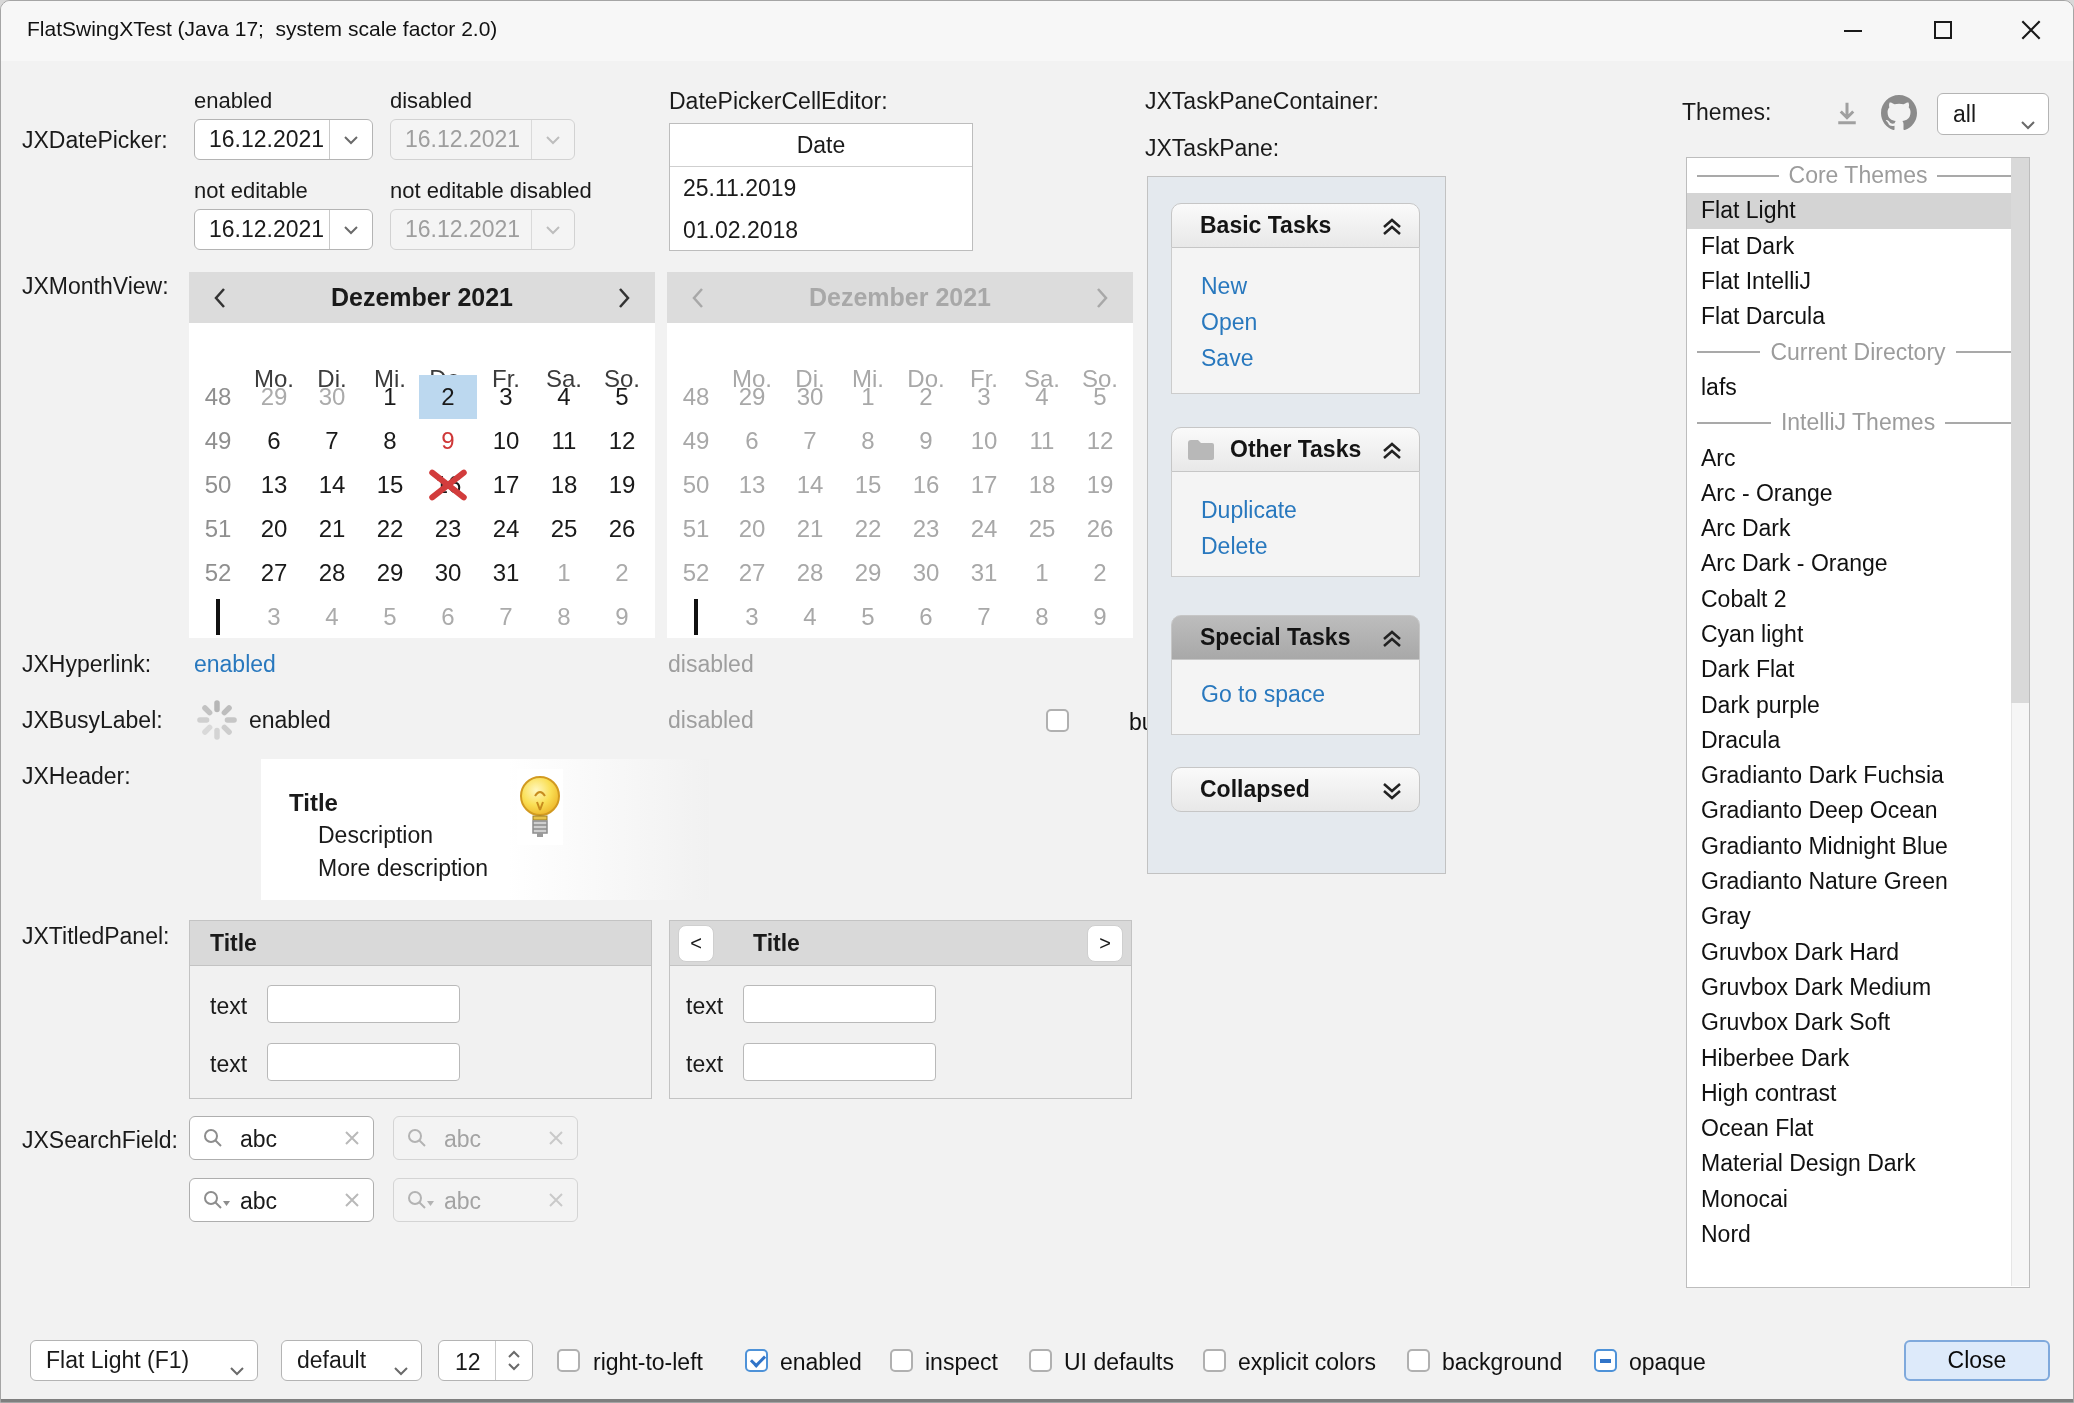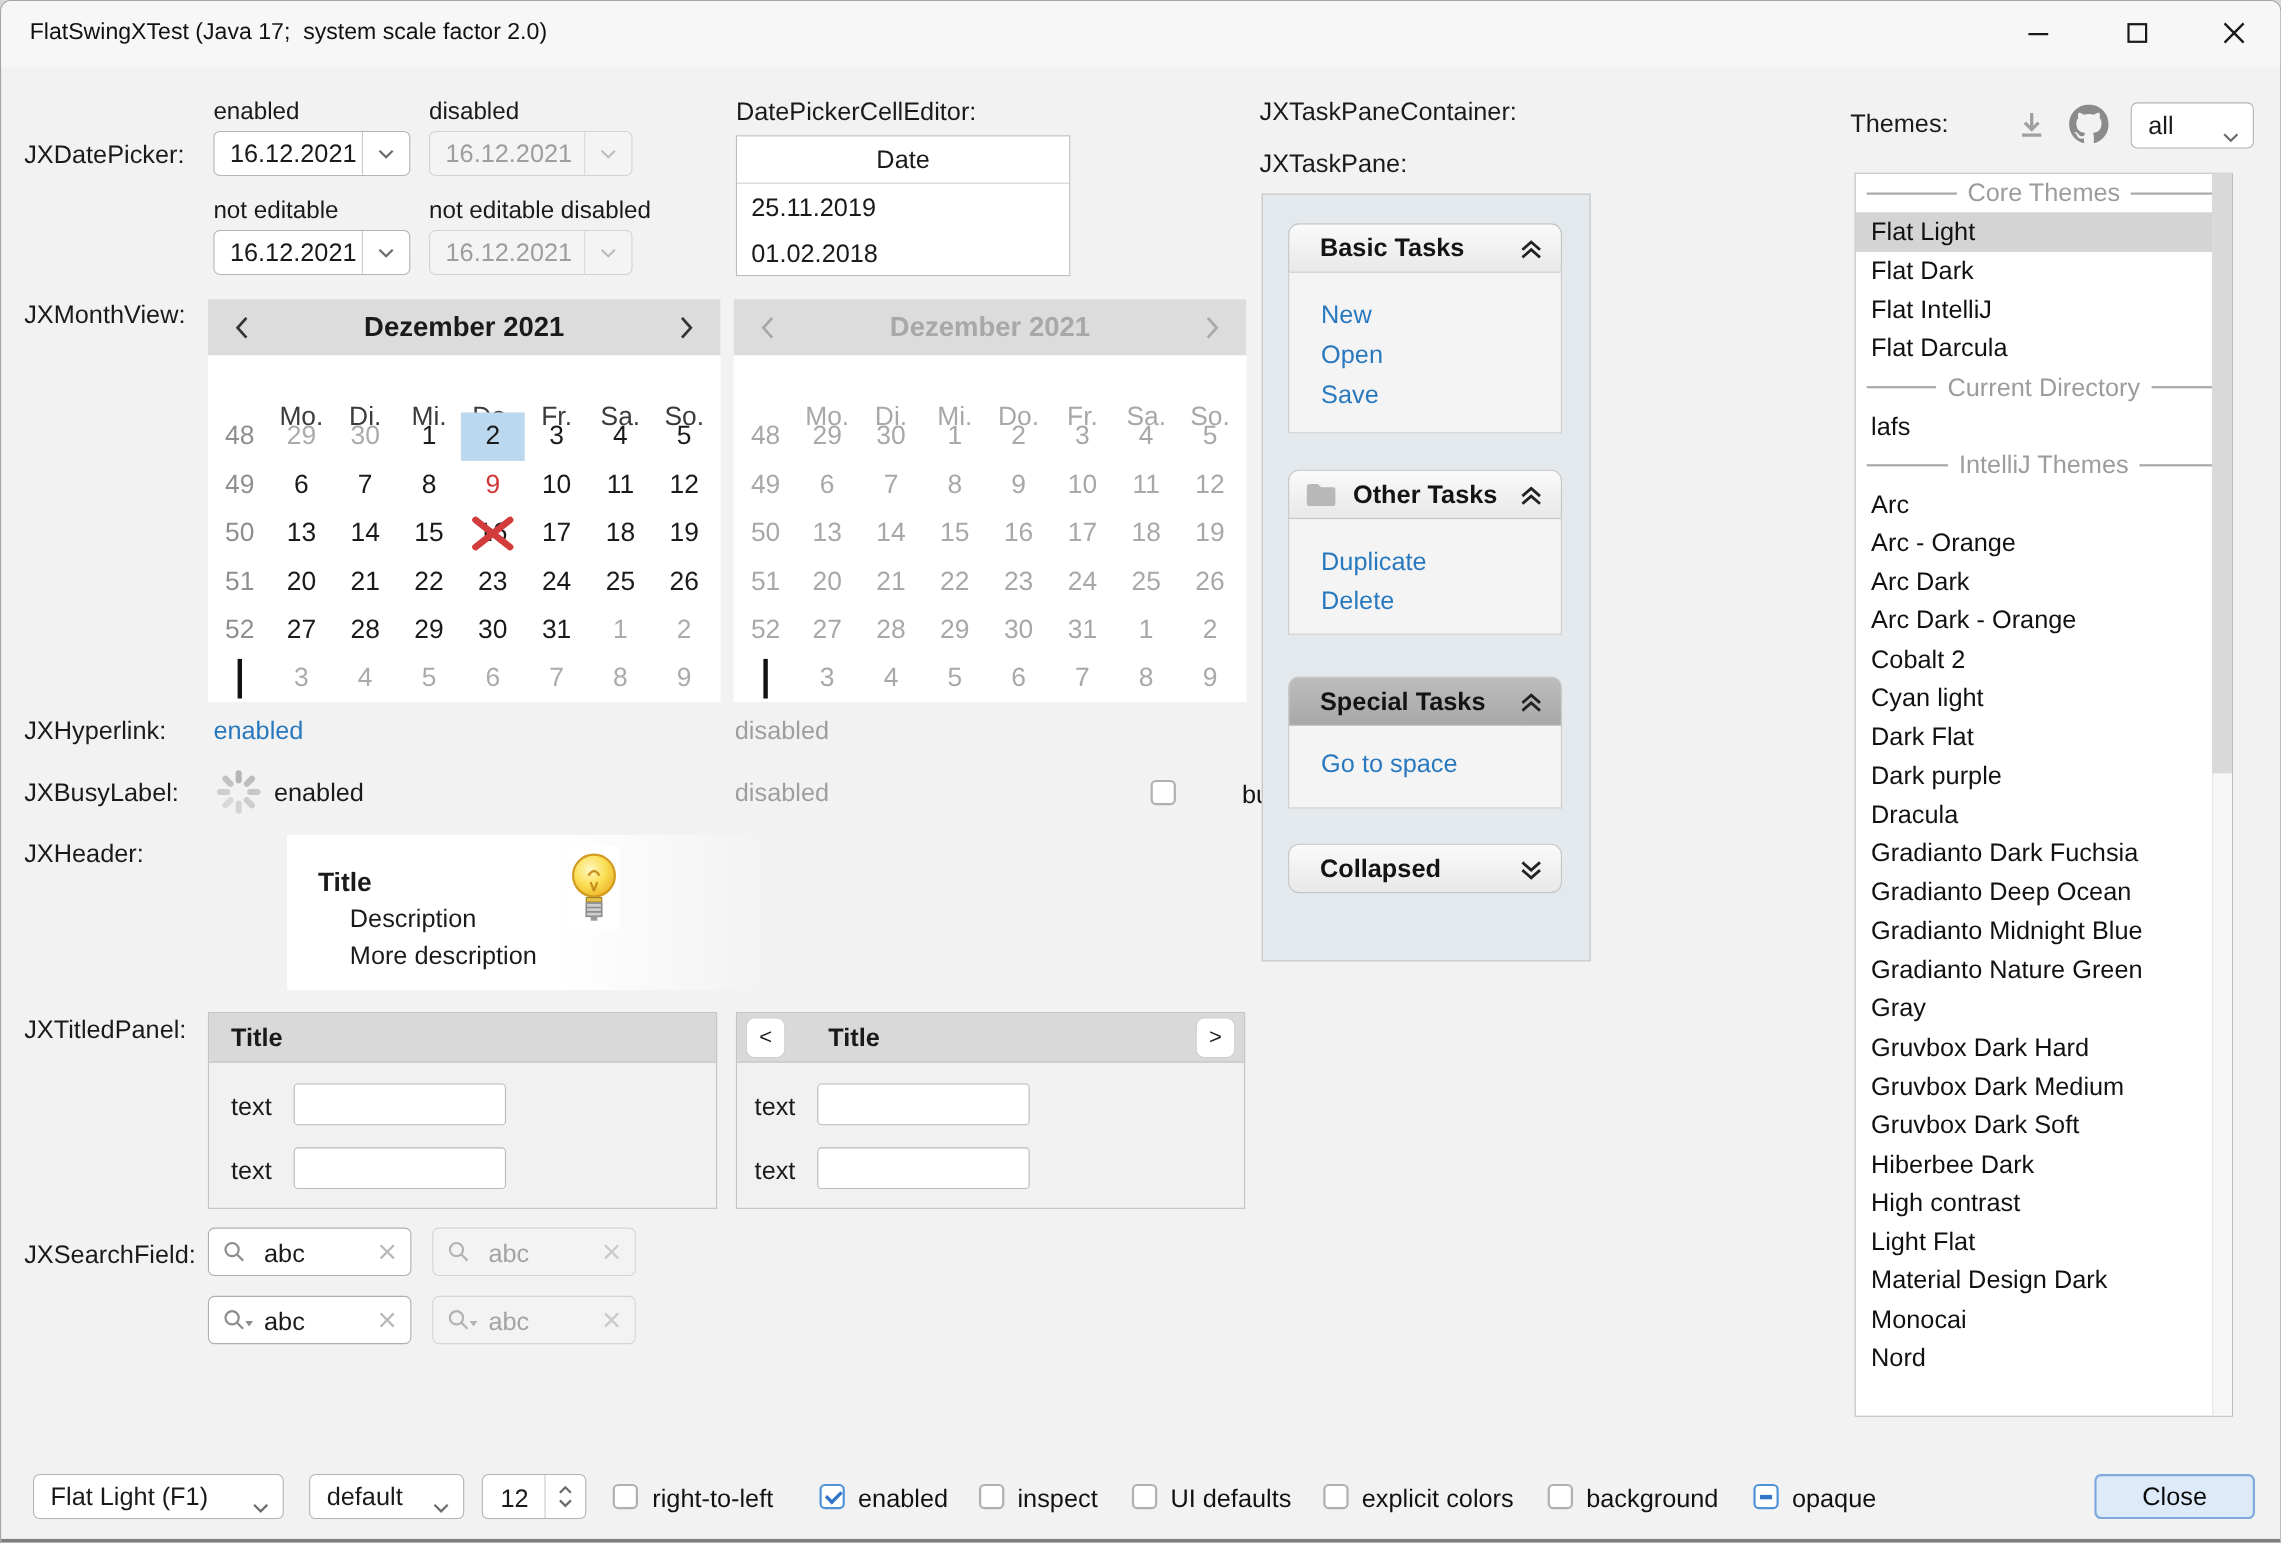--- a/index.html
+++ b/index.html
@@ -555,21 +555,21 @@
       <div class="trow">Gradianto Dark Fuchsia</div>
       <div class="trow">Gradianto Deep Ocean</div>
       <div class="trow">Gradianto Midnight Blue</div>
       <div class="trow">Gradianto Nature Green</div>
       <div class="trow">Gray</div>
       <div class="trow">Gruvbox Dark Hard</div>
       <div class="trow">Gruvbox Dark Medium</div>
       <div class="trow">Gruvbox Dark Soft</div>
       <div class="trow">Hiberbee Dark</div>
       <div class="trow">High contrast</div>
-      <div class="trow">Light Flat</div>
+      <div class="trow">Ocean Flat</div>
       <div class="trow">Material Design Dark</div>
       <div class="trow">Monocai</div>
       <div class="trow">Nord</div>
     </div>
   <div class="scroll-track"></div>
   <div class="scroll-thumb"></div>
 
   <div class="combo" style="left:29px;top:1339px;width:228px;height:41px;">
     <span>Flat Light (F1)</span>
     <span class="chev" style="top:14px;"><svg width="16" height="10" viewBox="0 0 16 10">

